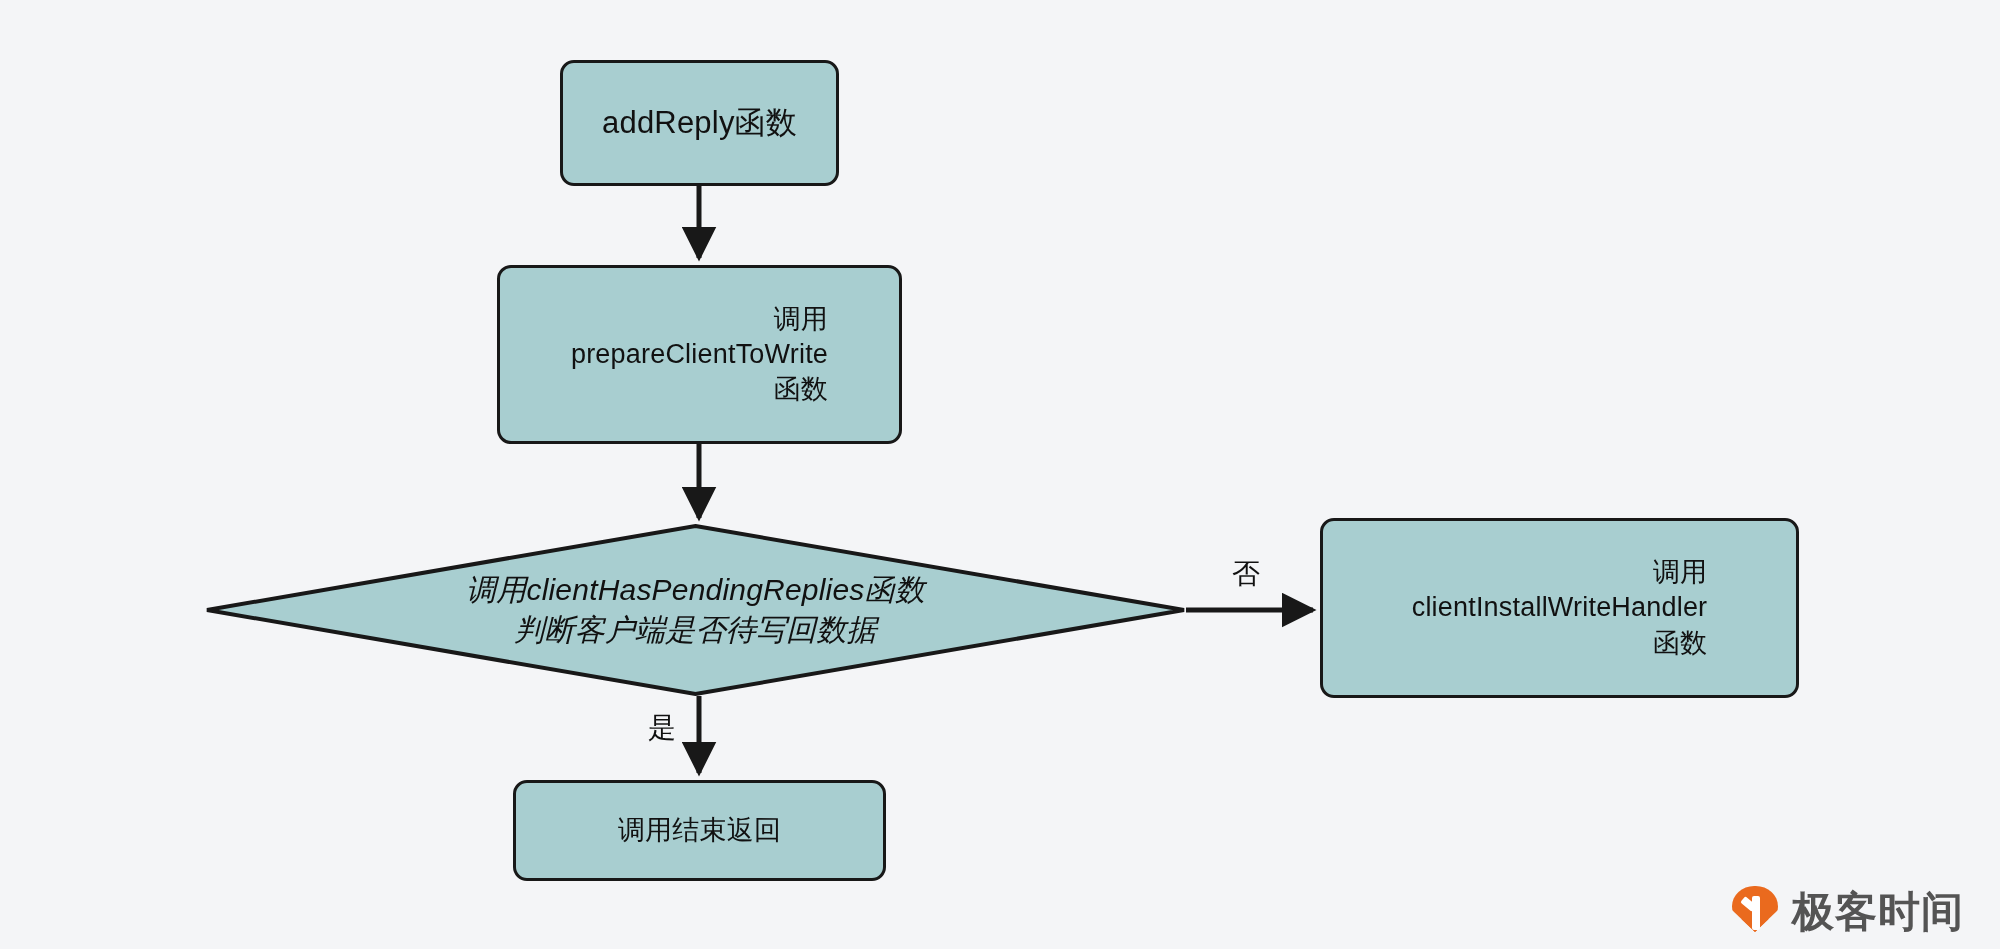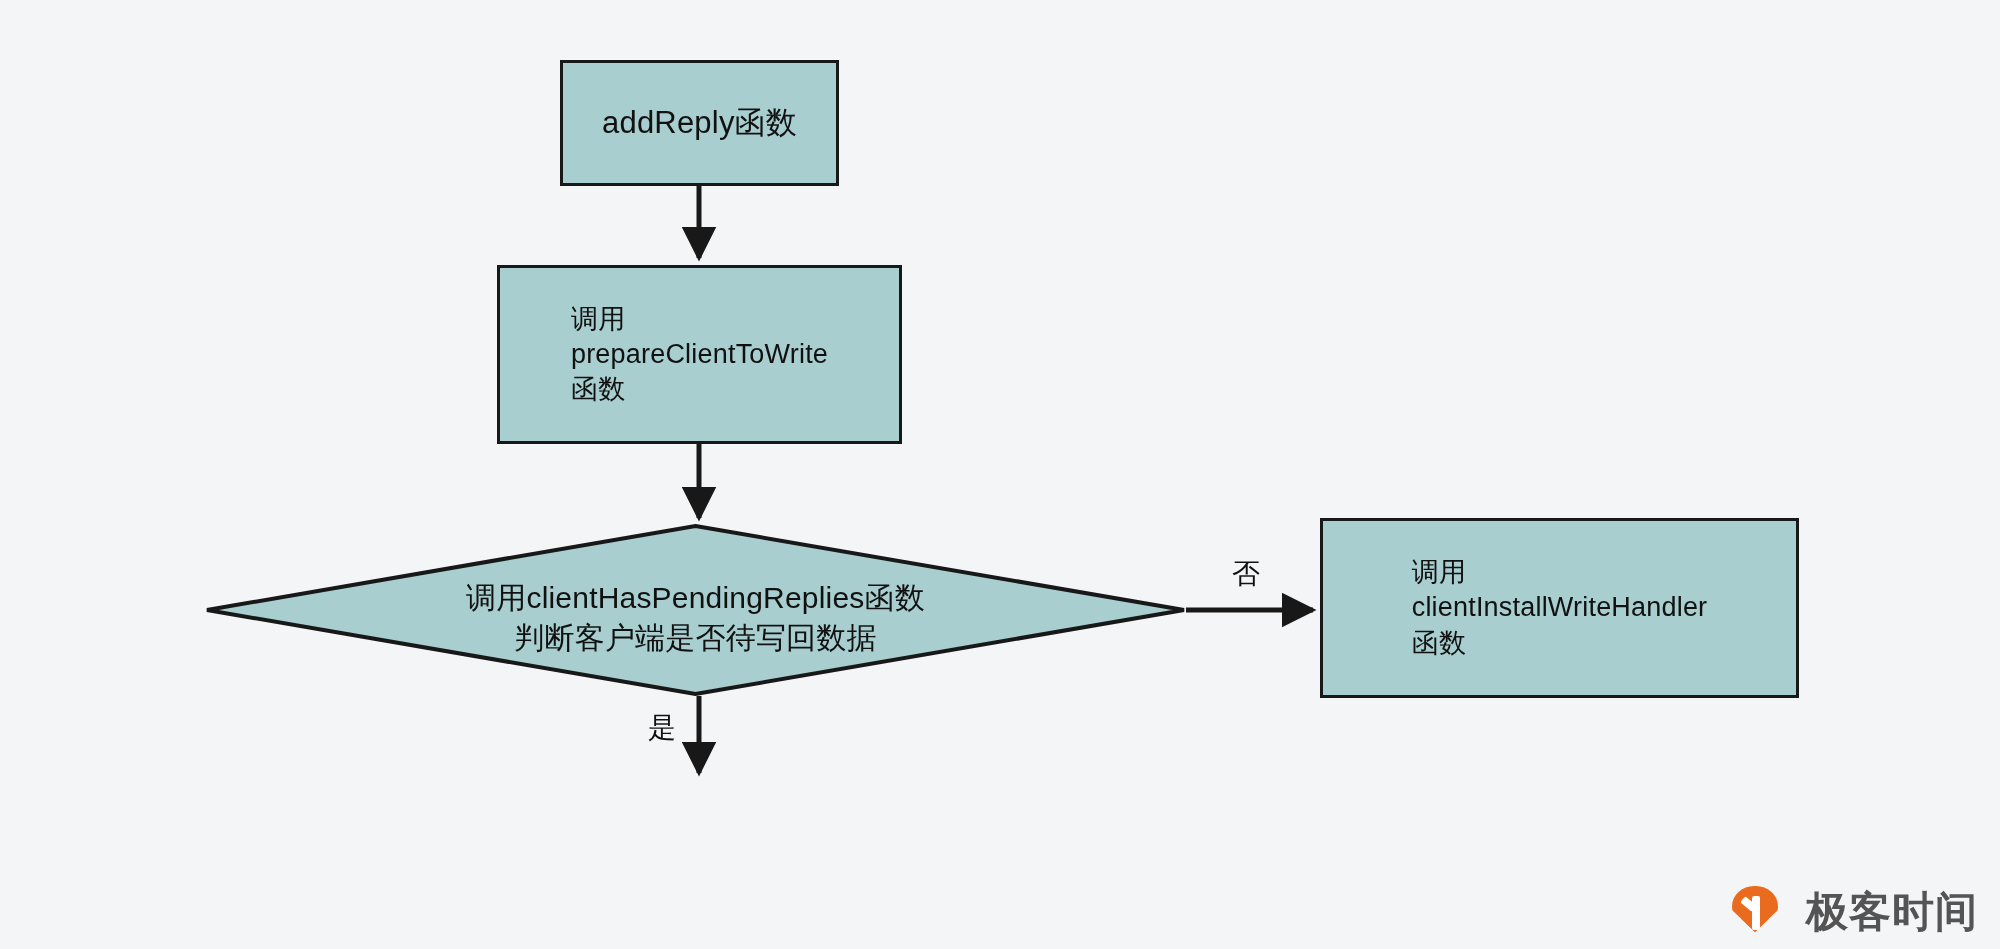--- a/index.html
+++ b/index.html
@@ -31,25 +31,26 @@
     pointer-events: none;
   }
 
   
   .node {
     position: absolute;
     box-sizing: border-box;
     display: flex;
     align-items: center;
     justify-content: center;
-    text-align: left;
+    text-align: right;
     color: #111111;
     line-height: 1.30;
     letter-spacing: 0.2px;
     white-space: pre-line;
+    border-radius: 14px;
   }
   .node.process {
     background: #a8ced0;
     border: 3px solid #181818;
     font-size: 27px;
   }
 
   
   #node-add-reply     { left: 560px;  top: 60px;  width: 279px; height: 126px; font-size: 31px; }
   #node-prepare       { left: 497px;  top: 265px; width: 405px; height: 179px; }
@@ -68,52 +69,53 @@
     position: absolute;
     left: 0;
     top: 0;
     width: 981px;
     height: 172px;
     display: block;
   }
   #node-decision .diamond-label {
     position: absolute;
     left: 0;
-    top: 8px;
+    top: 0;
     width: 981px;
     height: 172px;
     display: flex;
     align-items: center;
     justify-content: center;
     text-align: center;
     font-size: 30px;
     line-height: 1.35;
     color: #111111;
     white-space: pre-line;
     letter-spacing: 0.2px;
+    font-style: italic;
   }
 
   
   .edge-label {
     position: absolute;
     font-size: 28px;
     color: #111111;
     line-height: 1;
   }
   #edge-label-no  { left: 1232px; top: 560px; }
   #edge-label-yes { left: 648px;  top: 714px; }
 
   
   #watermark {
     position: absolute;
     left: 1732px;
     top: 886px;
     display: flex;
     align-items: center;
-    gap: 28px;
+    gap: 14px;
   }
   #watermark .wm-mark {
     position: relative;
     width: 46px;
     height: 52px;
   }
   #watermark .wm-mark .pin {
     position: absolute;
     left: 0;
     top: 0;
@@ -194,20 +196,21 @@
       <polygon points="490.5,2 979,86 490.5,170 2,86" fill="#a8ced0" stroke="#181818" stroke-width="4" stroke-linejoin="miter"></polygon>
     </svg>
     <div class="diamond-label">调用clientHasPendingReplies函数
 判断客户端是否待写回数据</div>
   </div>
 
   <div class="node process" id="node-install">调用
 clientInstallWriteHandler
 函数</div>
 
+  <div class="node process" id="node-return">调用结束返回</div>
 
   <div class="edge-label" id="edge-label-no">否</div>
   <div class="edge-label" id="edge-label-yes">是</div>
 
   <div id="watermark">
     <div class="wm-mark">
       <div class="pin"></div>
       <div class="stroke-1"></div>
       <div class="stroke-2"></div>
     </div>

